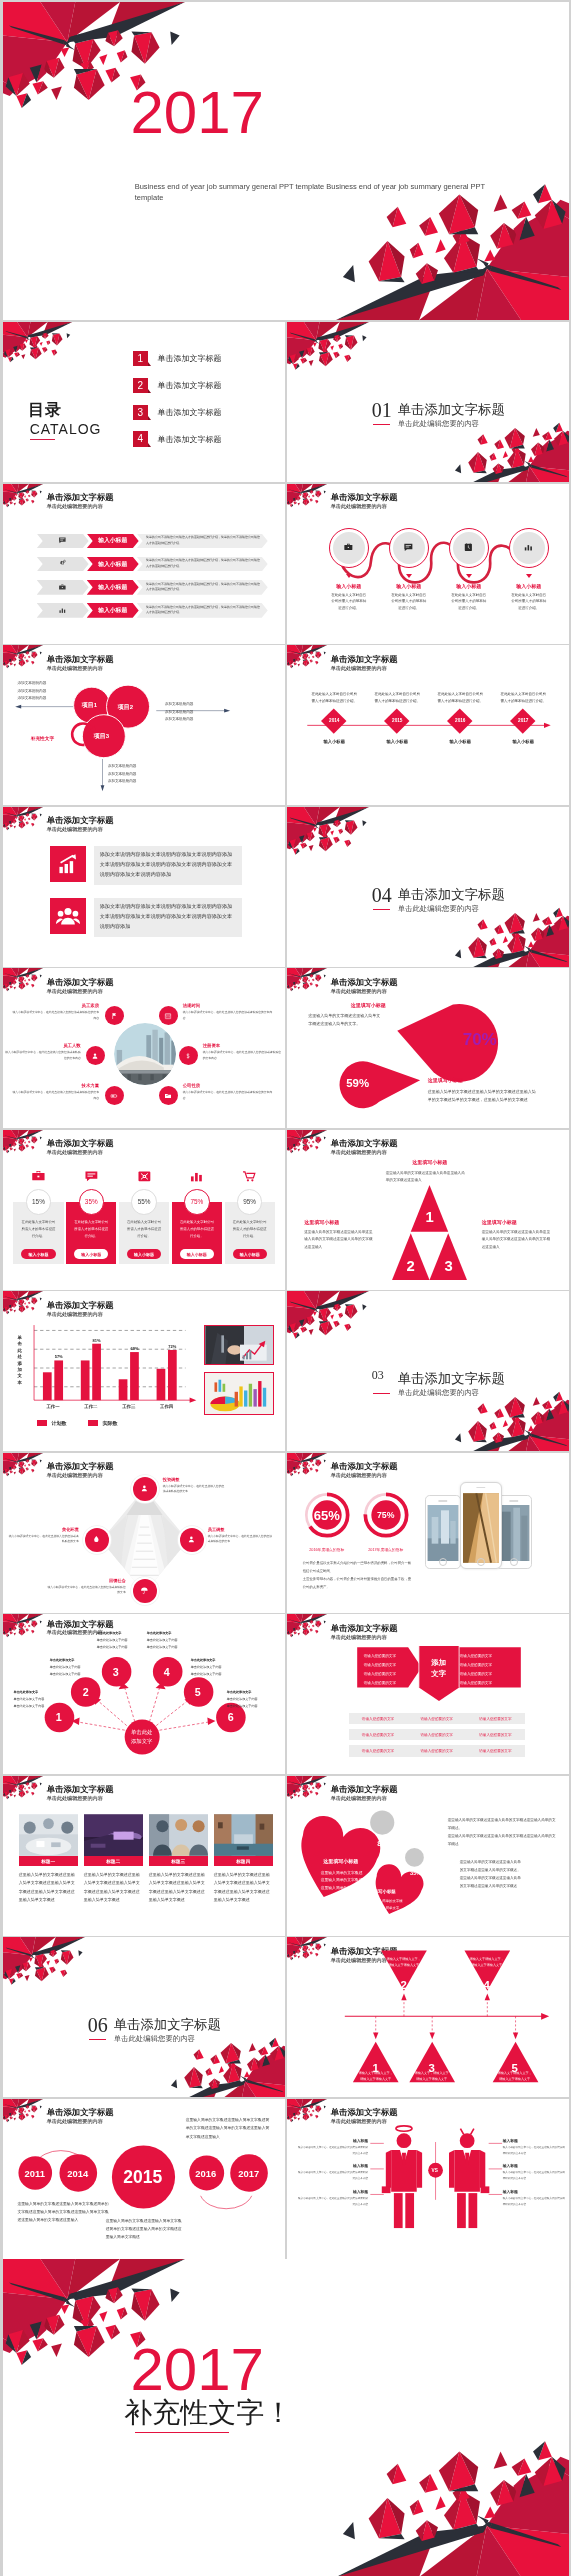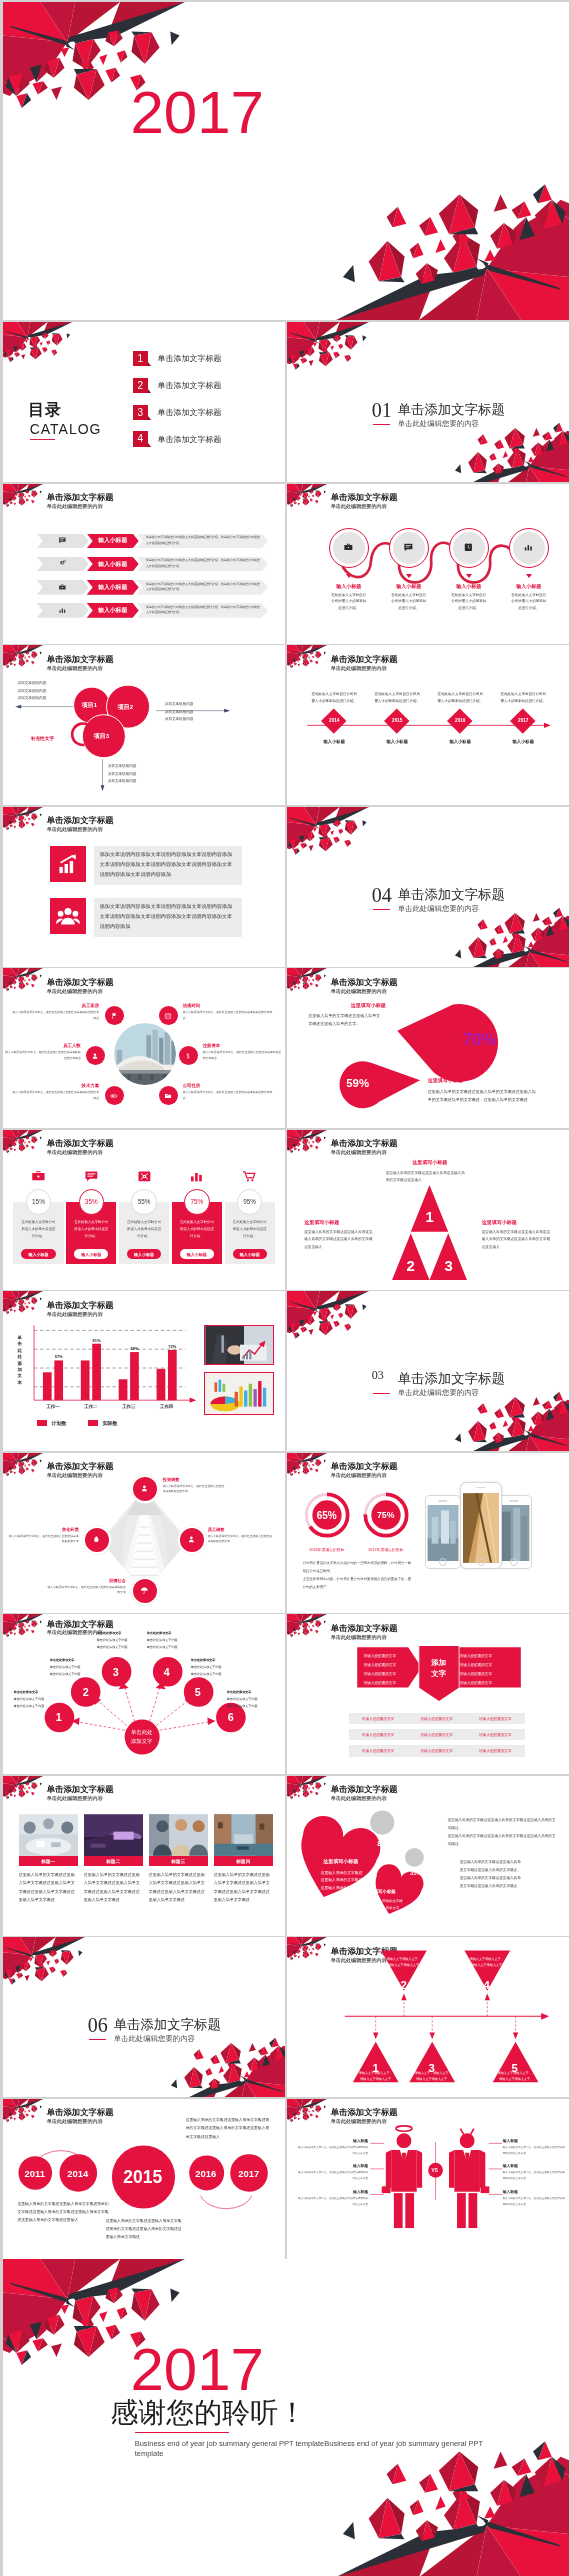--- a/index.html
+++ b/index.html
@@ -238,20 +238,21 @@
 
 <div class="page">
   <div class="grid" id="grid">
 
   <div class="slide full">
     <svg class="deco" viewBox="0 0 846 474" preserveAspectRatio="none">
       <use href="#poly-tl"></use>
       <use href="#poly-br"></use>
     </svg>
     <div class="t-year" style="left:0;width:389px;top:81px;text-align:center;font-size:60px;line-height:1;">2017</div>
+    <div class="t-sub" style="left:132px;width:352px;top:180px;font-size:7.5px;line-height:1.44;text-align:left;">Business end of year job summary general PPT template Business end of year job summary general PPT template</div>
   </div>
 
   <div class="slide half">
     <svg class="deco" viewBox="0 0 421 238" preserveAspectRatio="none">
       <use href="#poly-tl" transform="scale(0.38)"></use>
     </svg>
     <div class="abs" style="left:25.5px;top:78px;font-size:16px;font-weight:700;color:#1e1e1e;letter-spacing:0.7px;">目录</div>
     <div class="abs" style="left:27px;top:99px;font-size:14px;color:#1e1e1e;letter-spacing:1px;">CATALOG</div>
     <div class="abs" style="left:27.5px;top:117px;width:25px;height:0.7px;background:#d81d49;"></div>
     <div class="abs" style="left:130px;top:29px;">
@@ -962,21 +963,21 @@
     <svg class="deco" viewBox="0 0 421 238" preserveAspectRatio="none">
       <use href="#poly-tl" transform="scale(0.22)"></use>
     </svg>
     <div class="sh-title" style="left:44px;top:8.7px;font-size:8.4px;">单击添加文字标题</div>
     <div class="sh-sub" style="left:44px;top:19.5px;font-size:5.1px;">单击此处编辑您要的内容</div>
     <svg class="abs" style="left:16px;top:38px;" width="48" height="48" viewBox="0 0 72 72">
       <circle cx="36" cy="36" r="31" fill="none" stroke="#f6ccd6" stroke-width="4"></circle>
       <circle cx="36" cy="36" r="31" fill="none" stroke="#e4123f" stroke-width="5.6" stroke-dasharray="126.6 194.8" transform="rotate(-90 36 36)"></circle>
       <circle cx="36" cy="36" r="22" fill="#e4123f"></circle>
     </svg>
-    <div class="abs" style="left:40px;top:62px;transform:translate(-50%,-50%);font-size:10px;font-weight:700;color:#fff;">65%</div>
+    <div class="abs" style="left:40px;top:62px;transform:translate(-50%,-50%);font-size:13px;font-weight:700;color:#fff;">65%</div>
     <div class="abs" style="left:40px;top:94px;transform:translateX(-50%);font-size:3.8px;color:#e4123f;white-space:nowrap;">2016年度增点的指标</div>
     <svg class="abs" style="left:75px;top:38px;" width="48" height="48" viewBox="0 0 72 72">
       <circle cx="36" cy="36" r="31" fill="none" stroke="#f6ccd6" stroke-width="4"></circle>
       <circle cx="36" cy="36" r="31" fill="none" stroke="#e4123f" stroke-width="5.6" stroke-dasharray="146.1 194.8" transform="rotate(-90 36 36)"></circle>
       <circle cx="36" cy="36" r="22" fill="#e4123f"></circle>
     </svg>
     <div class="abs" style="left:99px;top:62px;transform:translate(-50%,-50%);font-size:8.7px;font-weight:700;color:#fff;">75%</div>
     <div class="abs" style="left:99px;top:94px;transform:translateX(-50%);font-size:3.8px;color:#e4123f;white-space:nowrap;">2017年度增点的指标</div>
     <div class="abs" style="left:16px;top:106px;width:110px;font-size:3.4px;color:#3a3a3a;line-height:2.4;">
       <div>公司简介是指以文字形式介绍公司的一些基本情况的资料，公司简介一般包括公司成立时间、</div>
@@ -1384,20 +1385,19 @@
       <div class="vb">输入小标题说明文字中心，在此处直接输入您的想法或者粘贴您的文本内容</div>
         </div>
   </div>
 
   <div class="slide full last">
     <svg class="deco" viewBox="0 0 846 474" preserveAspectRatio="none">
       <use href="#poly-tl"></use>
       <use href="#poly-br"></use>
     </svg>
     <div class="t-year" style="left:0;width:389px;top:81px;text-align:center;font-size:60px;line-height:1;">2017</div>
-    <div class="t-title" style="left:0;width:411px;top:138px;text-align:center;font-size:28px;line-height:1.15;">感谢您的聆听！</div>
-    <div class="t-sub" style="left:132px;width:352px;top:180px;font-size:7.5px;line-height:1.44;text-align:left;">Business end of year job summary general PPT templateBusiness end of year job summary general PPT template</div>
+    <div class="t-title" style="left:0;width:411px;top:138px;text-align:center;font-size:28px;line-height:1.15;">补充性文字！</div>
     <div class="abs" style="left:132px;top:173px;width:94px;height:0.7px;background:#e4123f;"></div>
   </div>
 
   </div>
 </div>
 
 
 </body></html>

